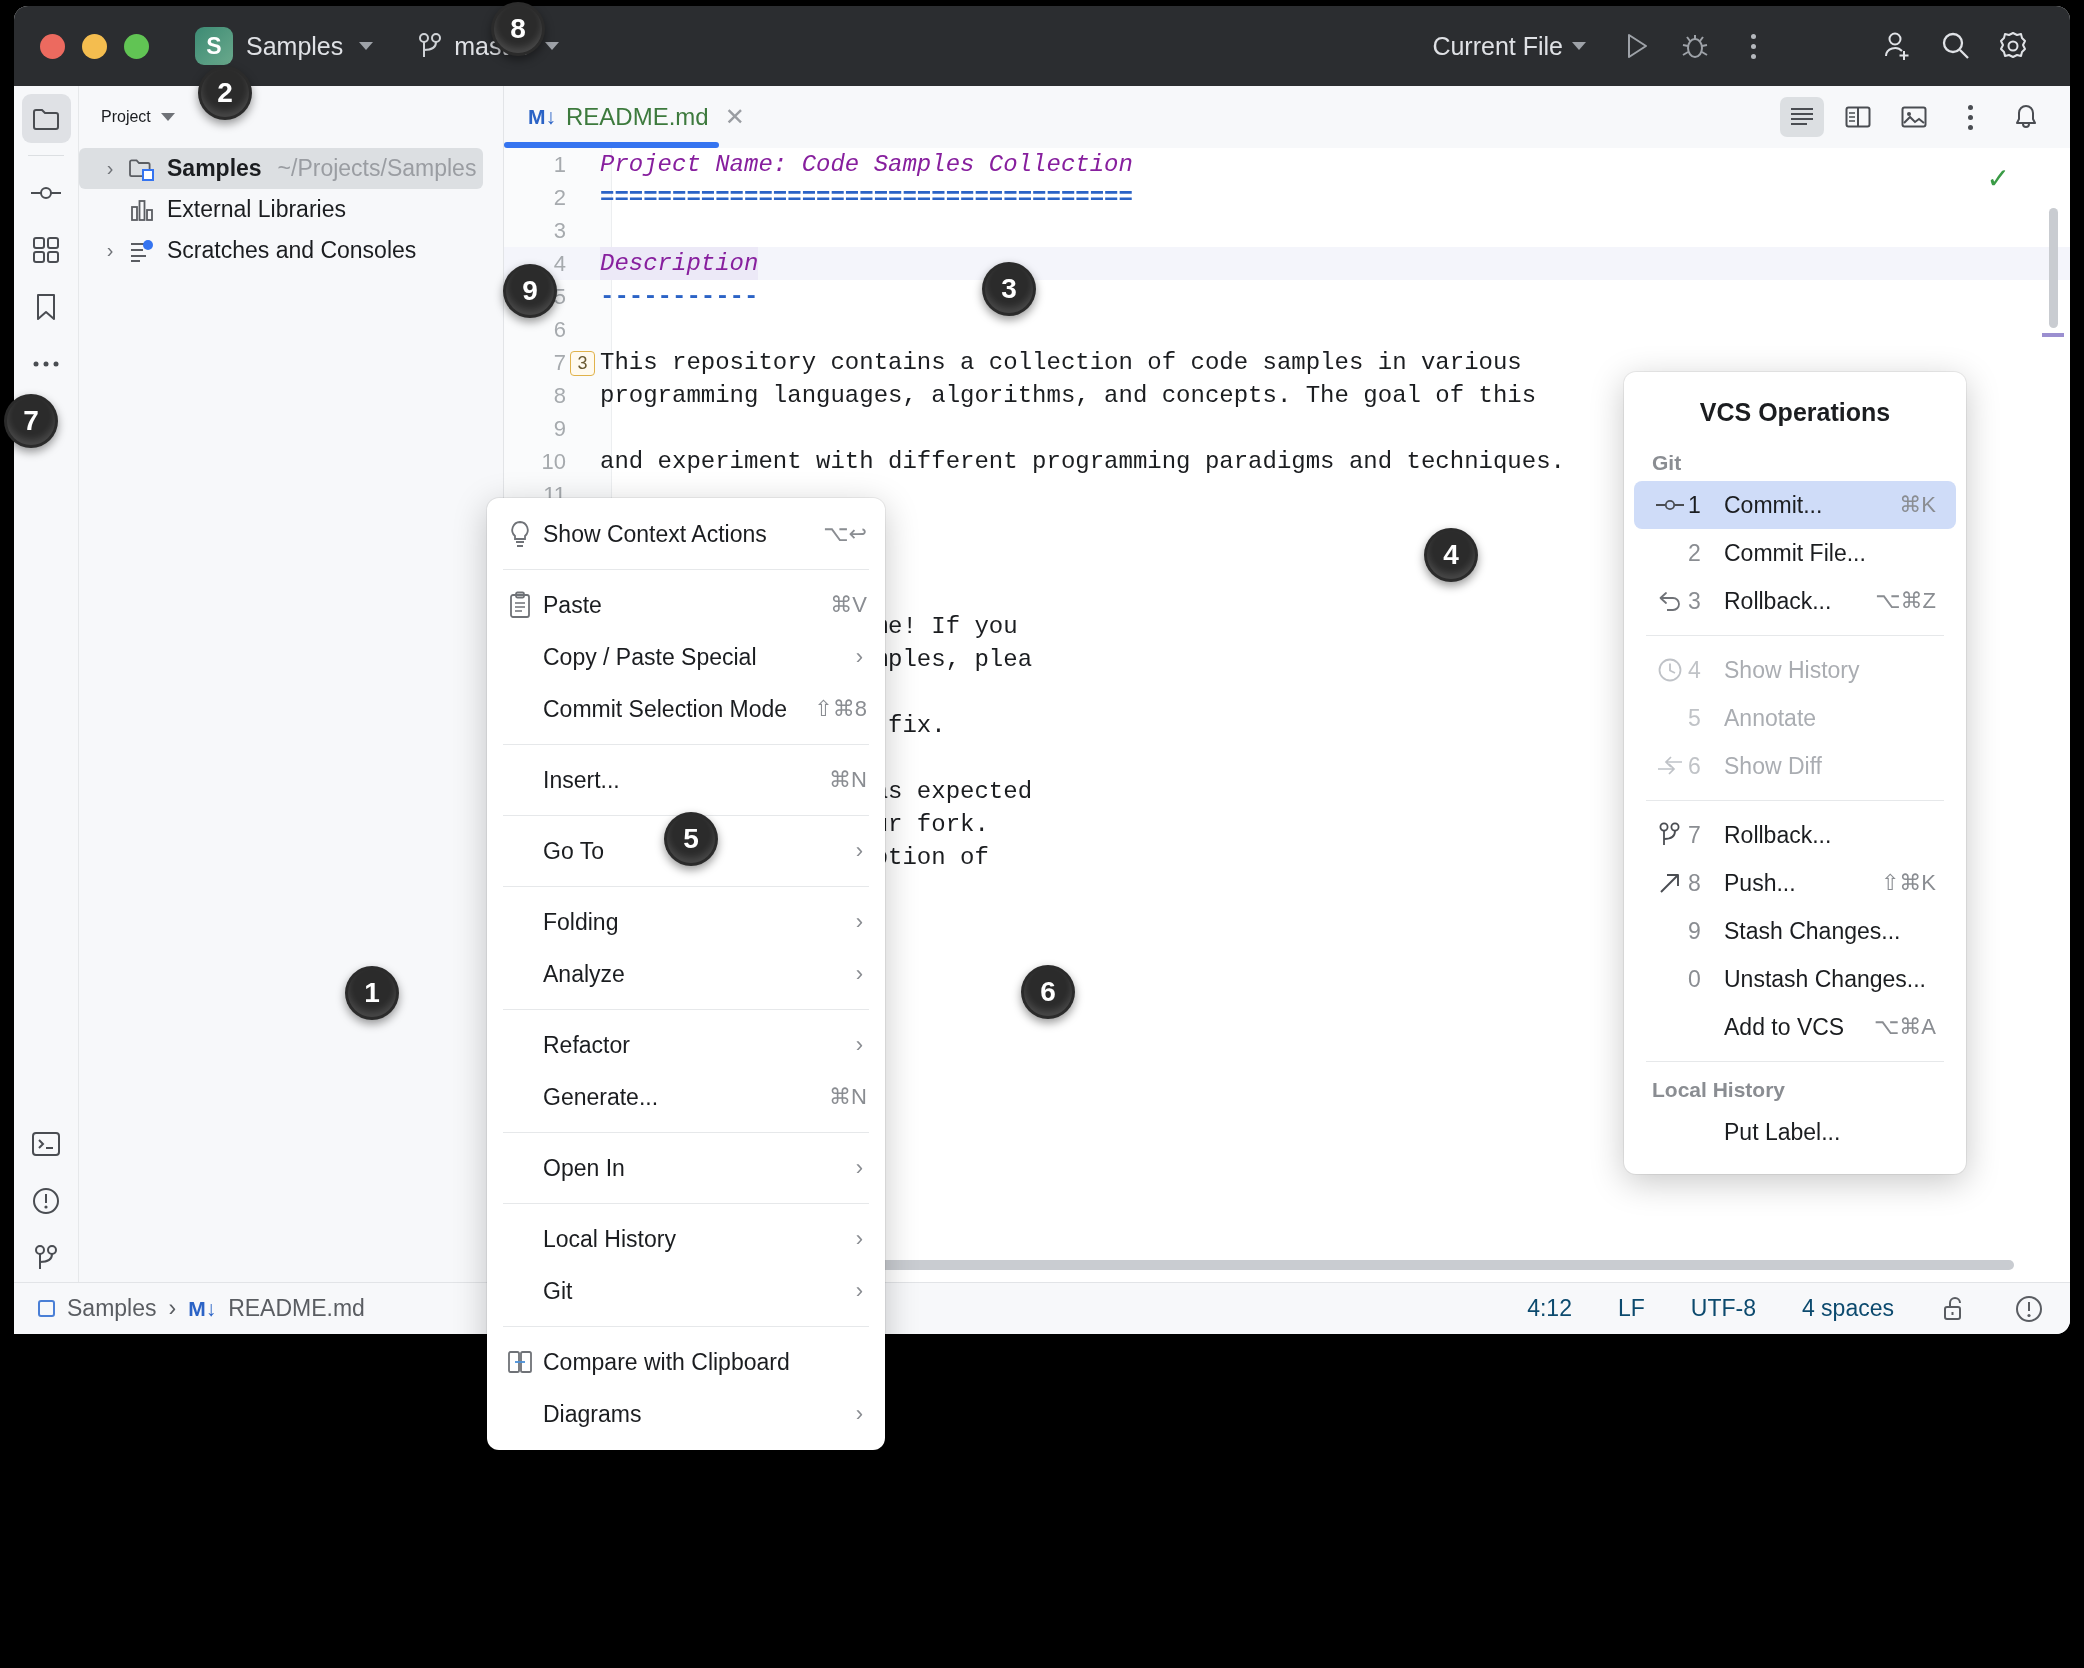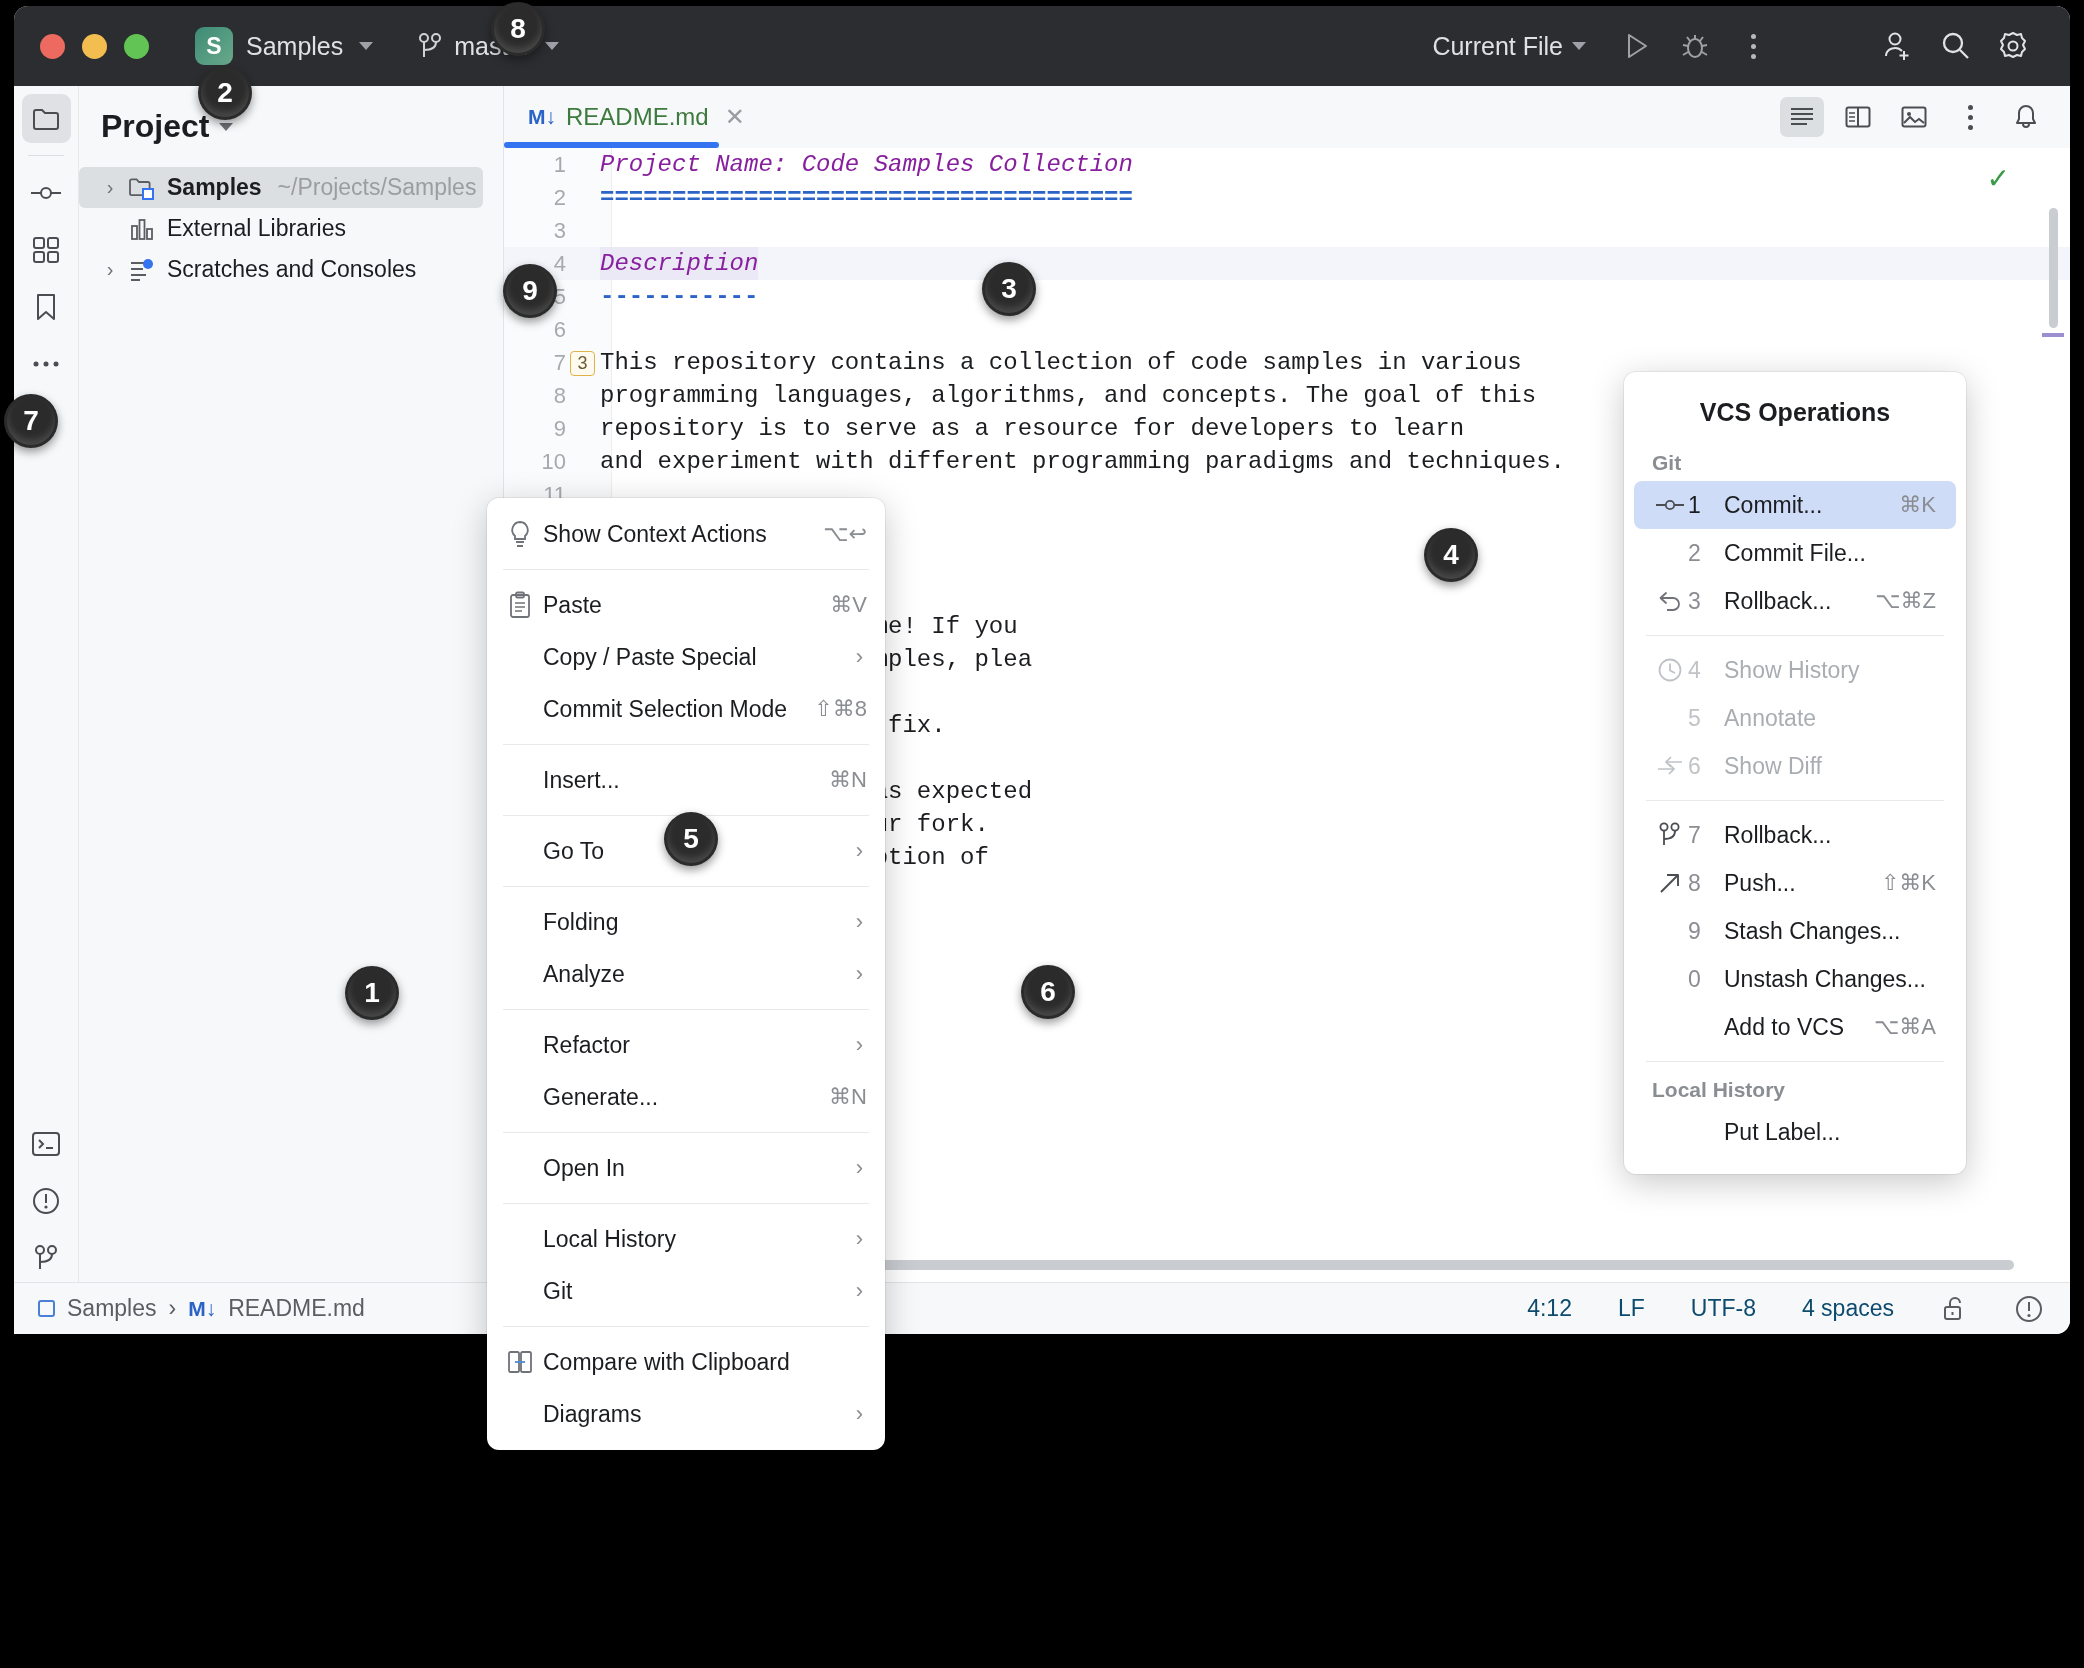--- a/index.html
+++ b/index.html
@@ -69,21 +69,21 @@
   .rail-btn.active { background: #dfe1e5; }
   .rail-sep { width: 36px; height: 1px; background: #dcdfe2; margin: 12px auto; }
   .rail-bottom { position: absolute; bottom: 52px; left: 0; width: 100%; }
 
   
   .projpanel {
     position: absolute; left: 65px; top: 80px; width: 425px; bottom: 52px;
     background: #f7f8fa; border-right: 1px solid #e2e4e7;
   }
   .pp-head { display: flex; align-items: center; gap: 10px; padding: 22px 0 0 22px; }
-  .pp-title { font-size: 32px; font-weight: 700; color: #1b1d20; }
+  .pp-title { font-size: 16px; font-weight: 400; color: #1b1d20; }
   .chev-d { width:0;height:0;border-left:7px solid transparent;border-right:7px solid transparent;border-top:8px solid #6f7277; }
   .tree { margin-top: 22px; }
   .tnode {
     display: flex; align-items: center; height: 41px;
     padding-left: 18px; font-size: 23px; color: #1b1d20; gap: 2px;
   }
   .tnode.sel { background: #dcdfe2; border-radius: 6px; margin-right: 20px; }
   .arrow {
     width: 26px; color: #6f7277; font-size: 20px; display: inline-block; text-align: center;
   }
@@ -470,21 +470,20 @@
             <span class="ln">7</span>
             <span class="foldbadge">3</span>
             <span class="txt plain">This repository contains a collection of code samples in various</span>
           </div>
           <div class="cline">
             <span class="ln">8</span>
             <span class="txt plain">programming languages, algorithms, and concepts. The goal of this</span>
           </div>
           <div class="cline">
             <span class="ln">9</span>
-            <span class="txt plain">repository is to serve as a resource for developers to learn</span>
           </div>
           <div class="cline">
             <span class="ln">10</span>
             <span class="txt plain">and experiment with different programming paradigms and techniques.</span>
           </div>
           <div class="cline">
             <span class="ln">11</span>
             <span class="txt plain"></span>
           </div>
           <div class="cline">

